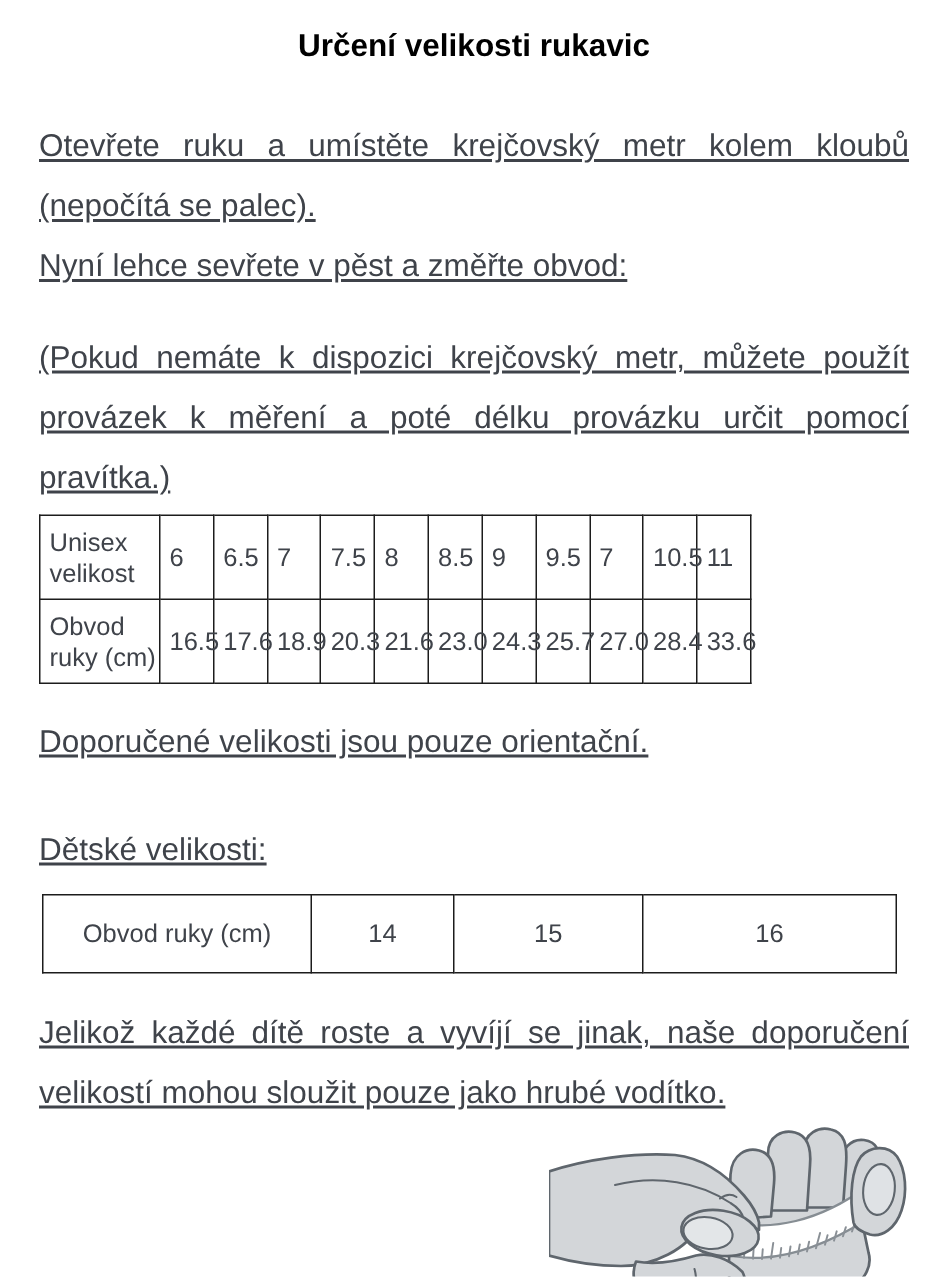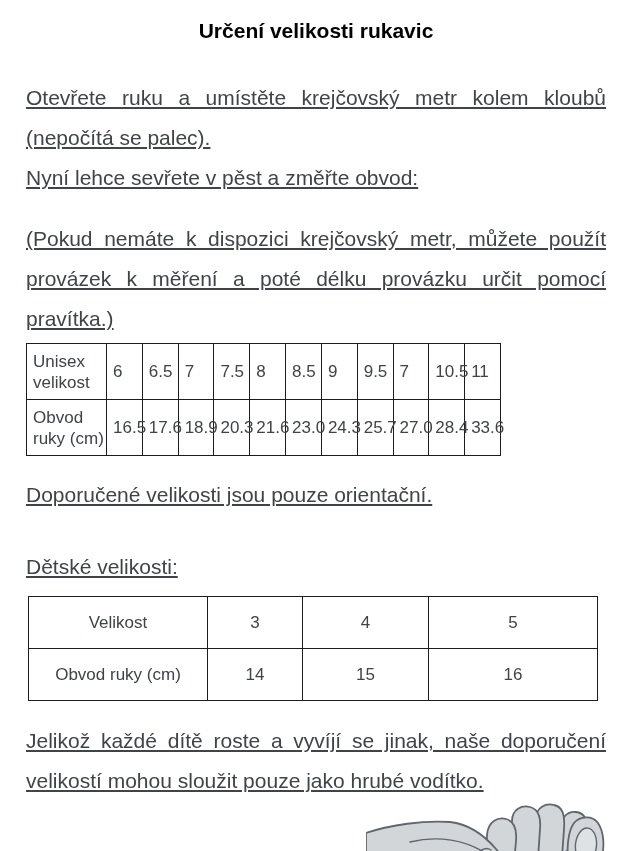--- a/index.html
+++ b/index.html
@@ -97,26 +97,20 @@
   <p class="mt22">Dětské velikosti:</p>
 
   <table class="t2">
     <colgroup>
       <col style="width:179px">
         <col style="width:95px">
         <col style="width:126px">
         <col style="width:169px">
     </colgroup>
     <tbody>
-        <tr>
-      <td>Velikost</td>
-      <td>3</td>
-      <td>4</td>
-      <td>5</td>
-    </tr>
     <tr>
       <td>Obvod ruky (cm)</td>
       <td>14</td>
       <td>15</td>
       <td>16</td>
     </tr>
   </tbody>
     </table>
 
   <p class="just mt20">Jelikož každé dítě roste a vyvíjí se jinak, naše doporučení velikostí mohou sloužit pouze jako hrubé vodítko.</p>

